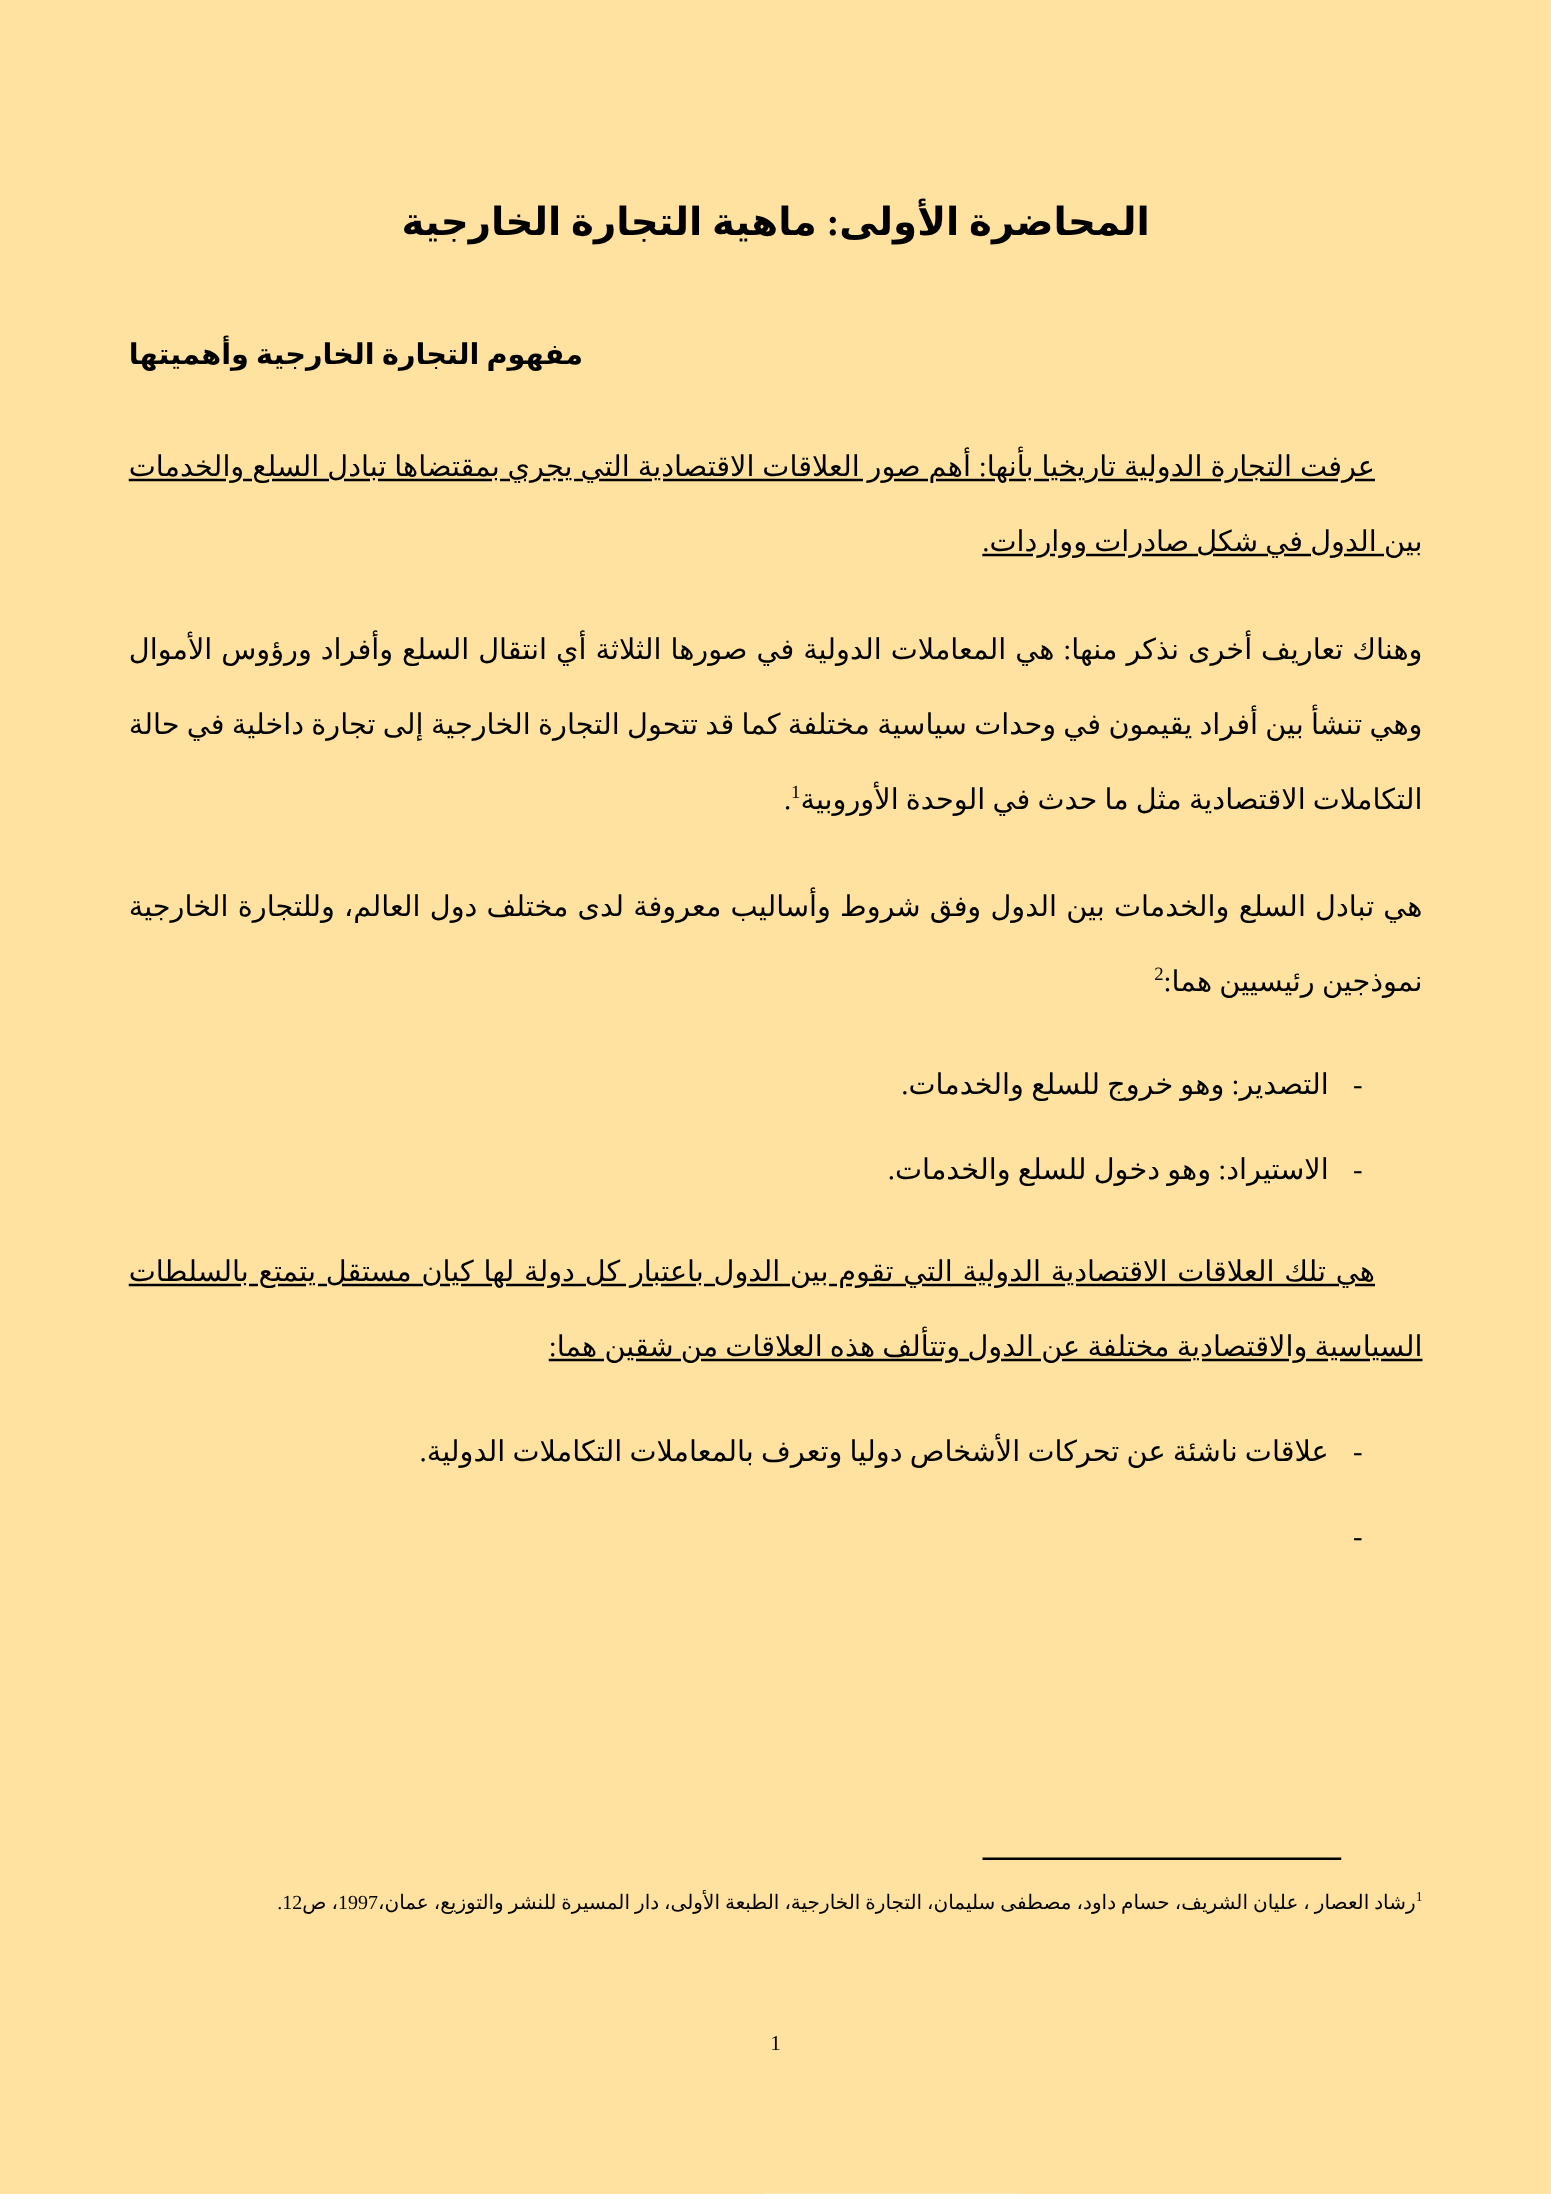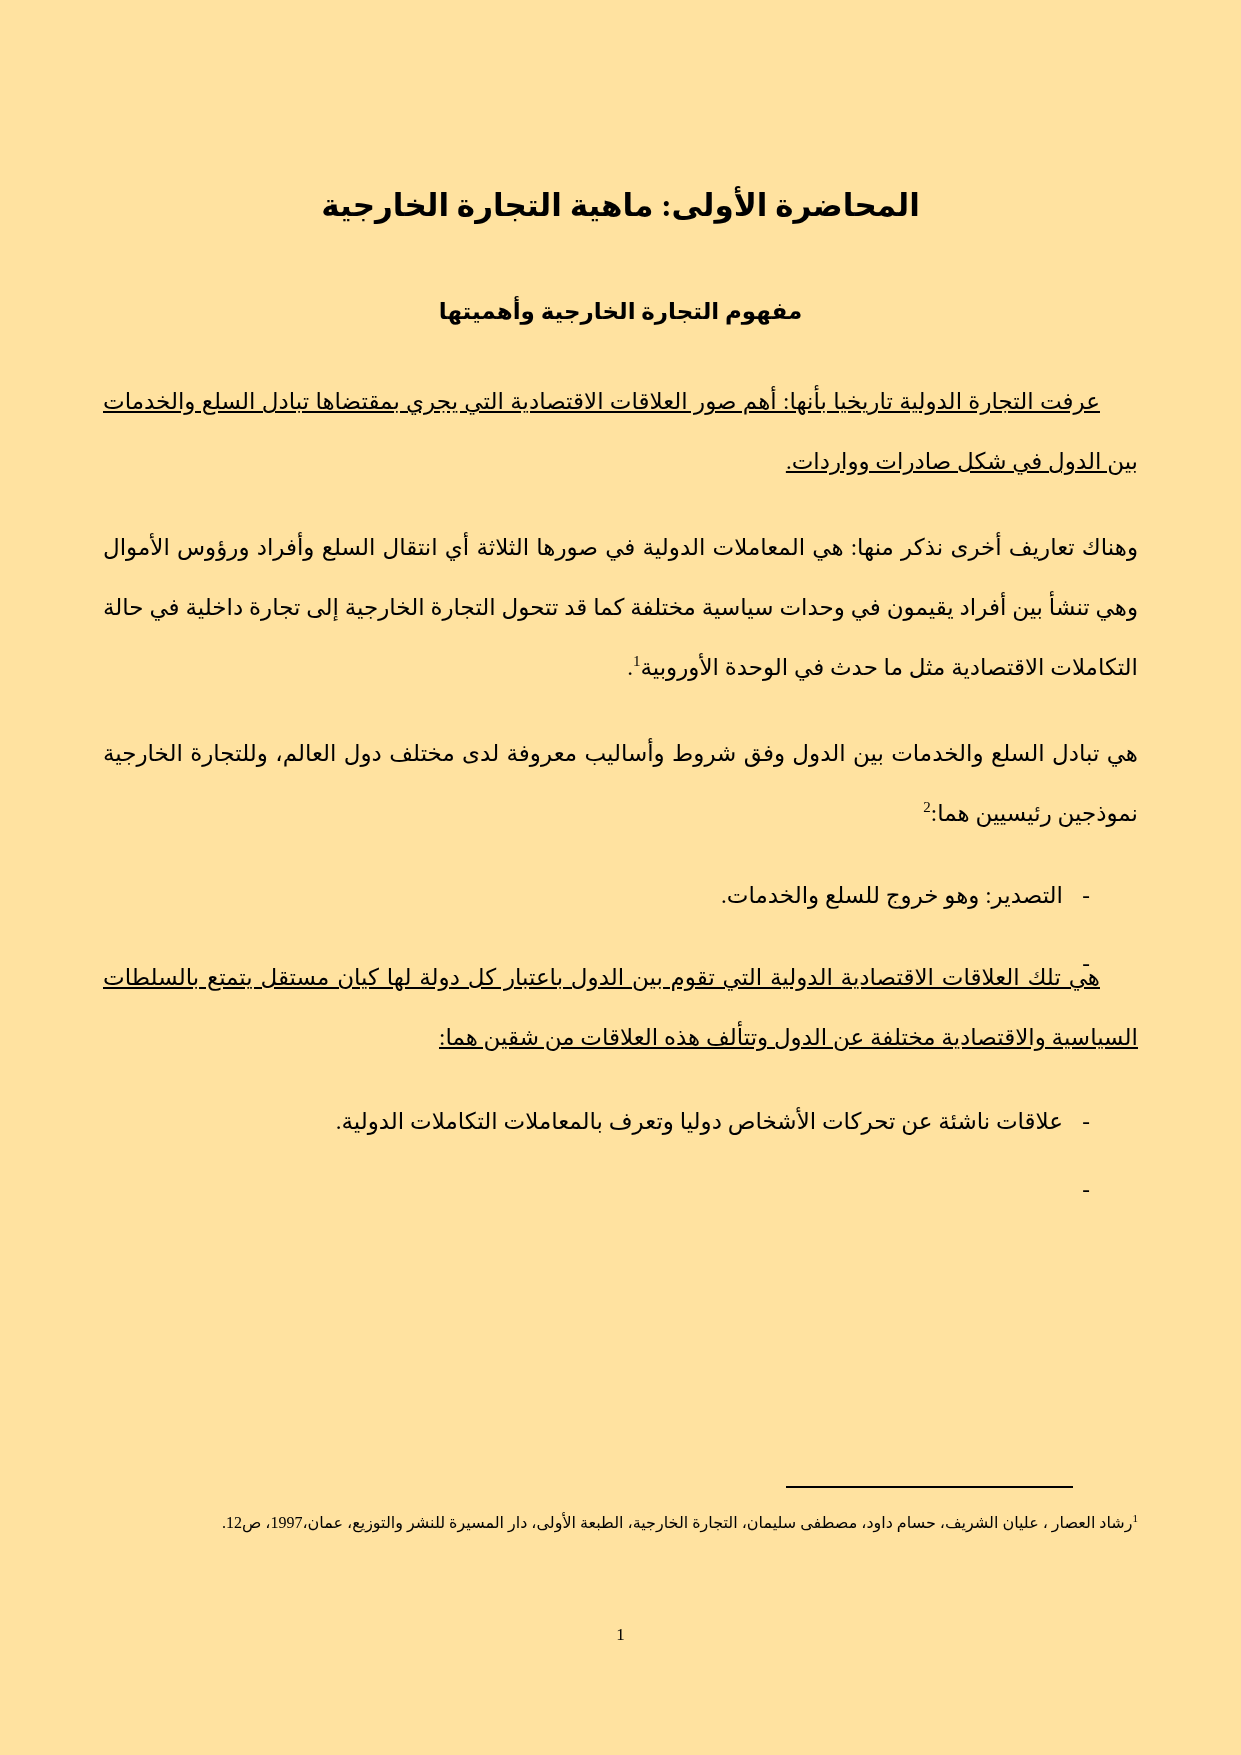--- a/index.html
+++ b/index.html
@@ -12,35 +12,34 @@
     width: 1241px;
     height: 1755px;
     background: #FFE2A0;
     overflow: hidden;
   }
   .content {
     position: absolute;
     top: 0; left: 0; right: 0;
     padding: 0 103px;
     direction: rtl;
-    margin-top: 28px;
   }
   .doc-title {
     margin: 148px 0 0 0;
     font-size: 31px;
     line-height: 60px;
     font-weight: bold;
     text-align: center;
   }
   .section-heading {
     margin: 46px 0 0 0;
     font-size: 23px;
     line-height: 60px;
     font-weight: bold;
-    text-align: center;
+    text-align: left;
   }
   .para {
     margin: 26px 0 0 0;
     font-size: 23px;
     line-height: 60px;
     text-align: justify;
   }
   .para.first { margin-top: 30px; }
   .para.indent { text-indent: 38px; text-decoration: underline; }
   .para.big-indent { text-indent: 180px; margin-top: 22px; }
@@ -108,21 +107,21 @@
     <h2 class="section-heading">مفهوم التجارة الخارجية وأهميتها</h2>
 
     <p class="para first indent">عرفت التجارة الدولية تاريخيا بأنها: أهم صور العلاقات الاقتصادية التي يجري بمقتضاها تبادل السلع والخدمات بين الدول في شكل صادرات وواردات.</p>
 
     <p class="para"><span>وهناك تعاريف أخرى نذكر منها: هي المعاملات الدولية في صورها الثلاثة أي انتقال السلع وأفراد ورؤوس الأموال وهي تنشأ بين أفراد يقيمون في وحدات سياسية مختلفة كما قد تتحول التجارة الخارجية إلى تجارة داخلية في حالة التكاملات الاقتصادية مثل ما حدث في الوحدة الأوروبية</span><sup class="fn-ref">1</sup><span>.</span></p>
 
     <p class="para"><span>هي تبادل السلع والخدمات بين الدول وفق شروط وأساليب معروفة لدى مختلف دول العالم، وللتجارة الخارجية نموذجين رئيسيين هما:</span><sup class="fn-ref">2</sup></p>
 
     <ul class="dash-list">
       <li><span class="dash">-</span><span>التصدير: وهو خروج للسلع والخدمات.</span></li>
-      <li><span class="dash">-</span></li>
+      <li><span class="dash">-</span><span>الاستيراد: وهو دخول للسلع والخدمات.</span></li>
     </ul>
 
     <p class="para indent after-list">هي تلك العلاقات الاقتصادية الدولية التي تقوم بين الدول باعتبار كل دولة لها كيان مستقل يتمتع بالسلطات السياسية والاقتصادية مختلفة عن الدول وتتألف هذه العلاقات من شقين هما:</p>
 
     <ul class="dash-list second">
       <li><span class="dash">-</span><span>علاقات ناشئة عن تحركات الأشخاص دوليا وتعرف بالمعاملات التكاملات الدولية.</span></li>
       <li><span class="dash">-</span></li>
     </ul>
 
 

